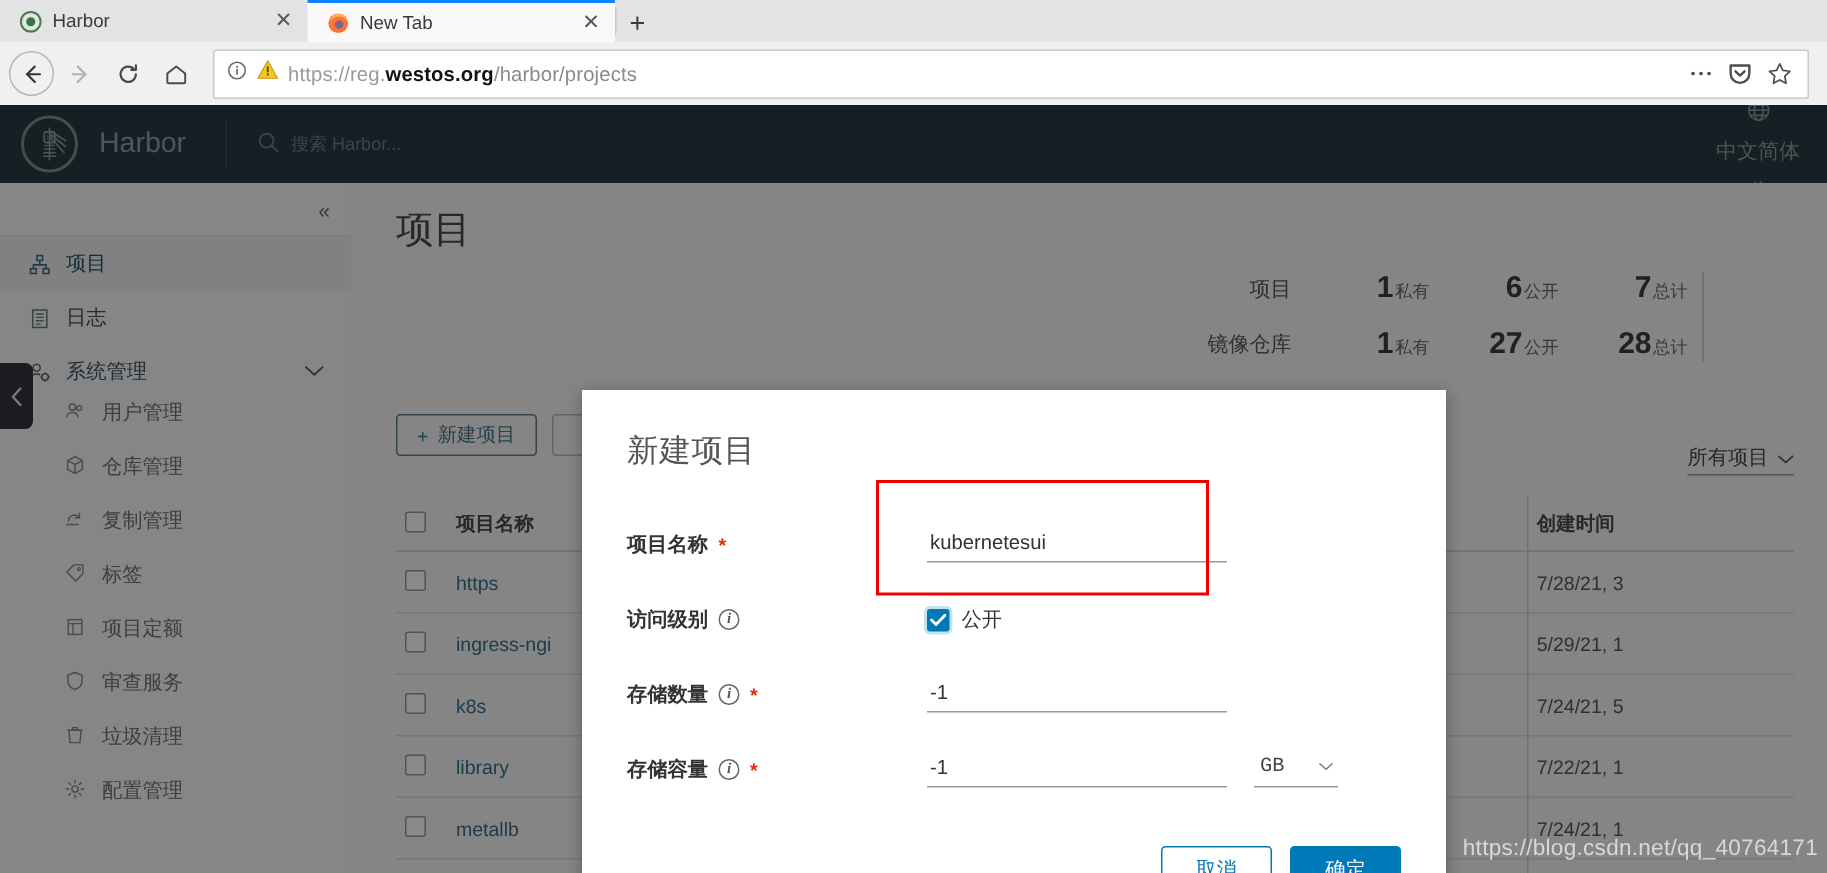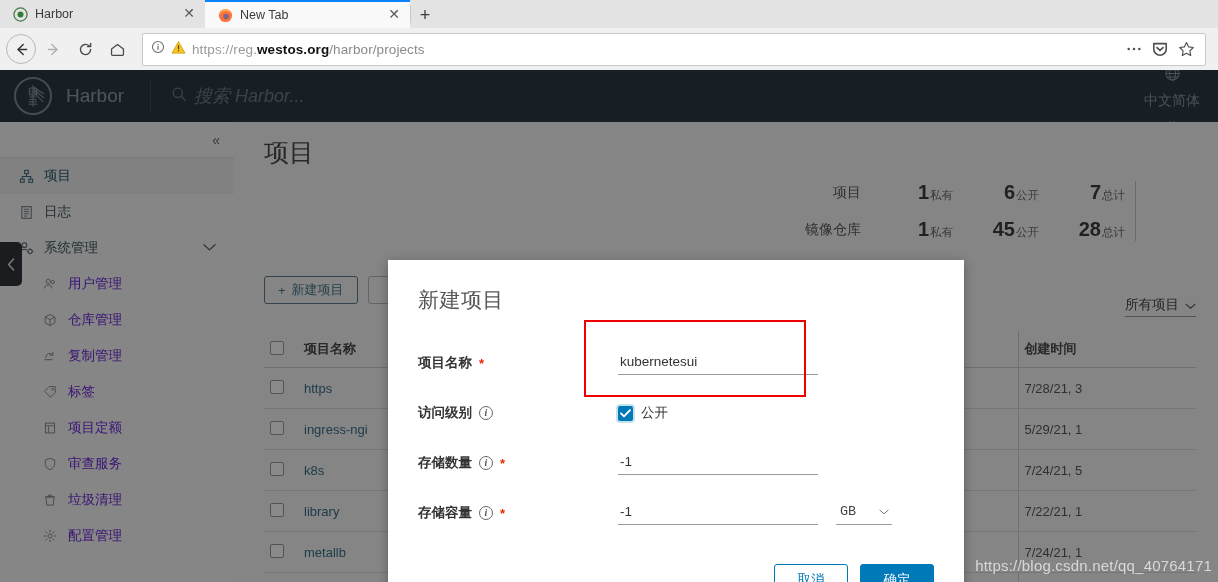--- a/index.html
+++ b/index.html
@@ -48,37 +48,37 @@
     height: 52px; background: #2b3a44; display: flex; align-items: center;
     padding-left: 14px; color: #9aa7ad;
   }
   .logo-mark {
     width: 38px; height: 38px; border-radius: 50%;
     border: 2px solid #7f8c92; display: flex; align-items: center; justify-content: center;
     flex: 0 0 38px; overflow: hidden;
   }
   .brand { font-size: 19px; color: #90a0a8; margin-left: 14px; font-weight: 400; }
   .hdr-divider { width: 1px; height: 34px; background: #3c4c56; margin-left: 26px; }
-  .hdr-search { display: flex; align-items: center; gap: 7px; margin-left: 20px; color: #6e7d85; font-size: 18px; font-style: italic; }
+  .hdr-search { display: flex; align-items: center; gap: 7px; margin-left: 20px; color: #6e7d85; font-size: 12px; }
   .hdr-right { margin-left: auto; display: flex; align-items: center; gap: 7px; padding-right: 18px; color: #8b999f; font-size: 14px; flex-direction: column; }
 
   .body-area { position: relative; height: 460px; background: #f5f5f5; display: flex; }
 
   
   .sidebar { width: 234px; flex: 0 0 234px; background: #f7f7f7; position: relative; }
   .collapse-row { height: 36px; display: flex; align-items: center; justify-content: flex-end; padding-right: 16px; border-bottom: 1px solid #e4e4e4;}
   .collapse-row .chev { color: #6a6a6a; font-size: 14px; letter-spacing: -2px; }
   .nav-item {
     height: 36px; display: flex; align-items: center; gap: 10px;
     padding-left: 18px; font-size: 13.5px; color: #3c5562;
   }
   .nav-item.active { background: #eeeeee; color: #22536b; }
   .nav-item .nav-ico { width: 16px; height: 16px; flex: 0 0 16px; display:flex; align-items:center; justify-content:center; }
   .nav-item .chev-down { margin-left: auto; margin-right: 18px; font-size: 12px; color: #5c5c5c; }
-  .nav-sub { padding-left: 42px; height: 36px; display: flex; align-items: center; gap: 10px; font-size: 13.5px; color: #6d28d9; }
+  .nav-sub { padding-left: 42px; height: 36px; display: flex; align-items: flex-start; gap: 10px; font-size: 13.5px; color: #737373; }
   .nav-sub .nav-ico { width: 16px; height: 16px; flex: 0 0 16px; display:flex; align-items:center; justify-content:center; }
 
   .side-handle {
     position: absolute; left: 0; top: 120px; width: 22px; height: 44px;
     background: #31353a; border-radius: 0 5px 5px 0;
     display: flex; align-items: center; justify-content: center; color: #e4e4e4; font-size: 13px;
   }
 
   
   .content { flex: 1; position: relative; padding: 14px 22px 0 30px; }
@@ -456,21 +456,21 @@
 
       <div class="stats">
         <div class="stats-grid">
           <div class="stat-lbl">项目</div>
           <div class="stat-cell"><span>1</span><i>私有</i></div>
           <div class="stat-cell"><span>6</span><i>公开</i></div>
           <div class="stat-cell"><span>7</span><i>总计</i></div>
 
           <div class="stat-lbl">镜像仓库</div>
           <div class="stat-cell"><span>1</span><i>私有</i></div>
-          <div class="stat-cell"><span>45</span><i>公开</i></div>
+          <div class="stat-cell"><span>27</span><i>公开</i></div>
           <div class="stat-cell"><span>28</span><i>总计</i></div>
         </div>
         <div class="stat-rule"></div>
       </div>
 
       <div class="toolbar">
         <div class="btn-outline">
           <span>+</span>
           <span>新建项目</span>
         </div>

